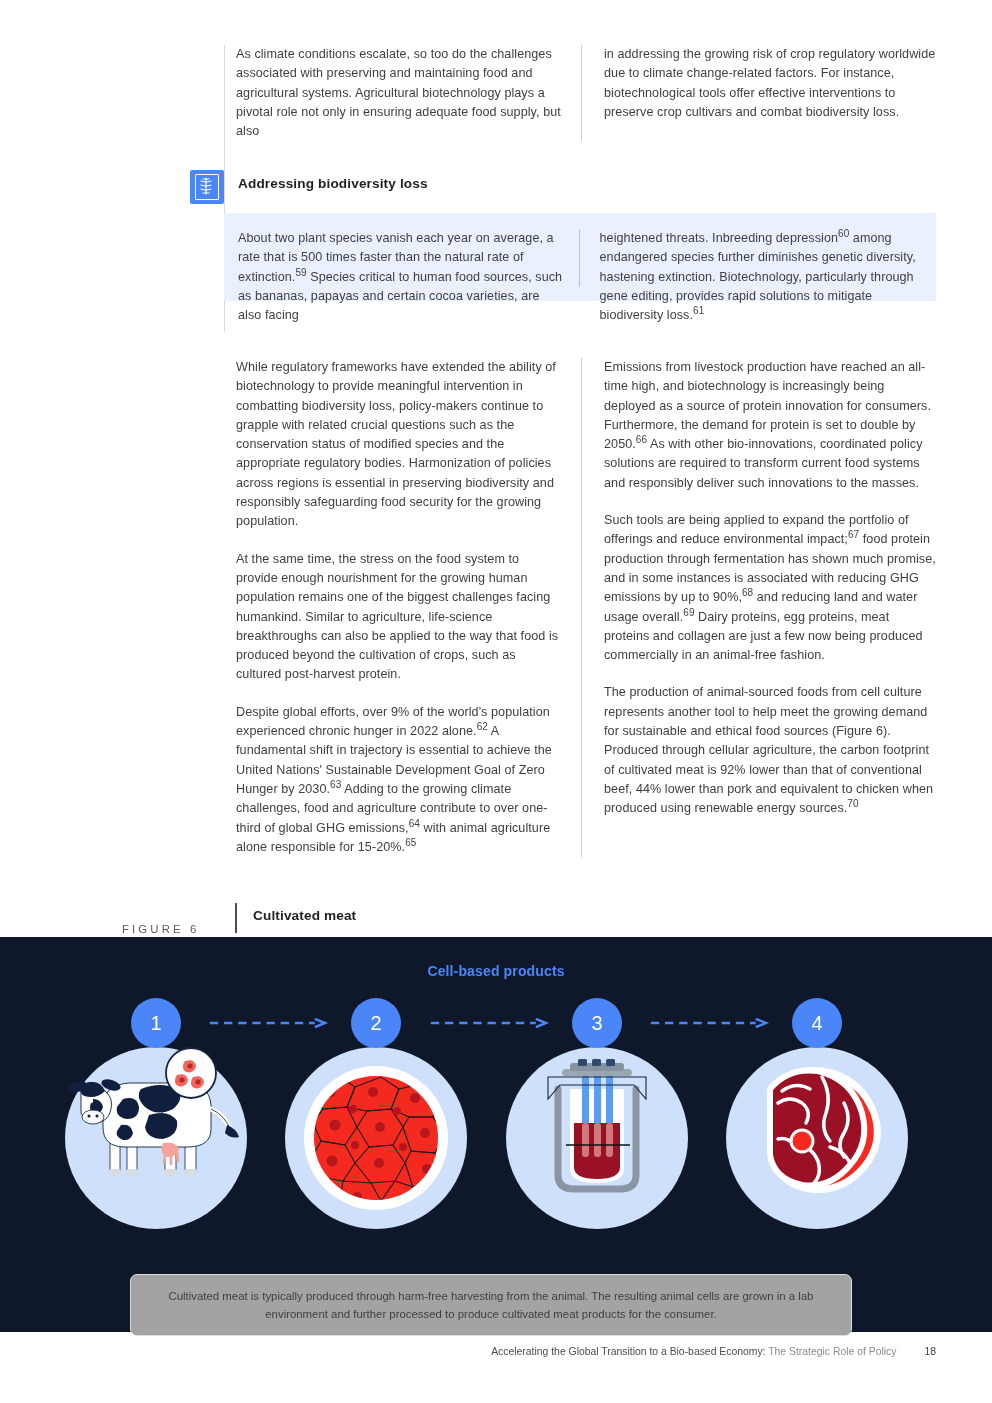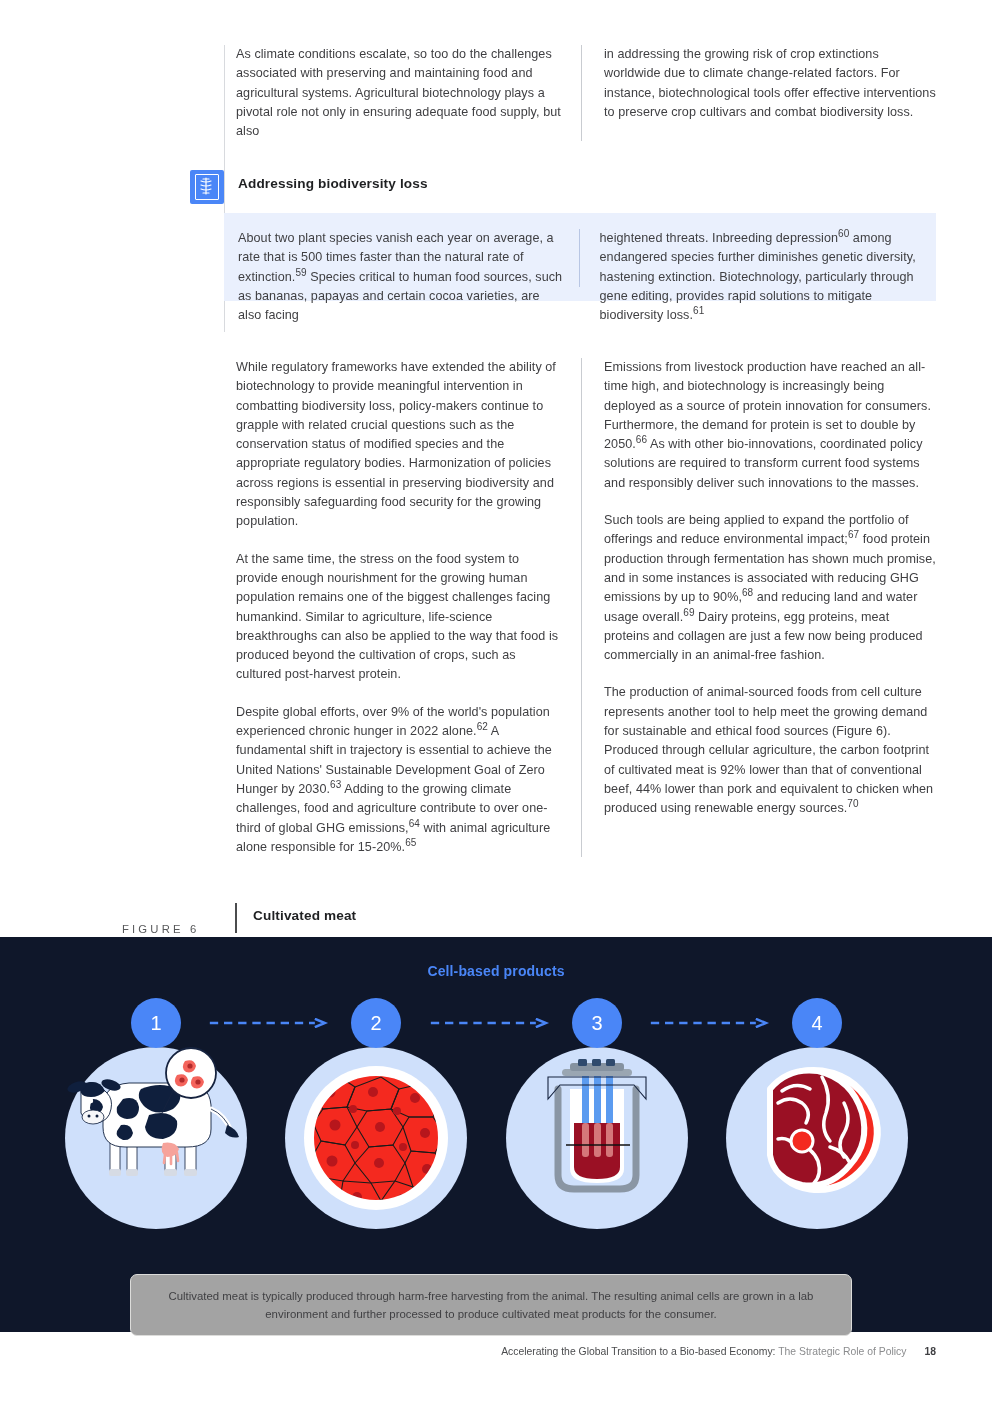--- a/index.html
+++ b/index.html
@@ -120,36 +120,36 @@
     margin:0;text-align:center;font-size:11.4px;line-height:18px;color:#3f3f42;
     padding:0 26px;
   }
 
   
   .footer{
     position:absolute;left:0;top:1346px;width:992px;height:20px;
     text-align:right;padding-right:56px;box-sizing:border-box;
     font-size:10.4px;color:#8b8c8e;
   }
-  .footer .pg{color:#3f3f42;font-weight:bold;margin-left:18px;}
+  .footer .pg{color:#3f3f42;font-weight:normal;margin-left:28px;}
 </style>
 </head>
 <body>
 
 <div class="page">
 
   <div class="left-rule"></div>
 
   <div class="content">
     <div class="two-col">
       <div class="col-left">
         <p class="body">As climate conditions escalate, so too do the challenges associated with preserving and maintaining food and agricultural systems. Agricultural biotechnology plays a pivotal role not only in ensuring adequate food supply, but also</p>
       </div>
       <div class="col-right">
-        <p class="body">in addressing the growing risk of crop extinctions worldwide due to climate change-related factors. For instance, biotechnological tools offer effective interventions to preserve crop cultivars and combat biodiversity loss.</p>
+        <p class="body">in addressing the growing risk of crop regulatory worldwide due to climate change-related factors. For instance, biotechnological tools offer effective interventions to preserve crop cultivars and combat biodiversity loss.</p>
       </div>
     </div>
   </div>
 
   <div class="section-head">
     <div class="sec-icon">
       <span class="inner">
         <svg width="20" height="22" viewBox="0 0 20 22">
           <g stroke="#ffffff" stroke-width="1.2" fill="none" stroke-linecap="round">
             <path d="M10 3 L10 19"></path>

